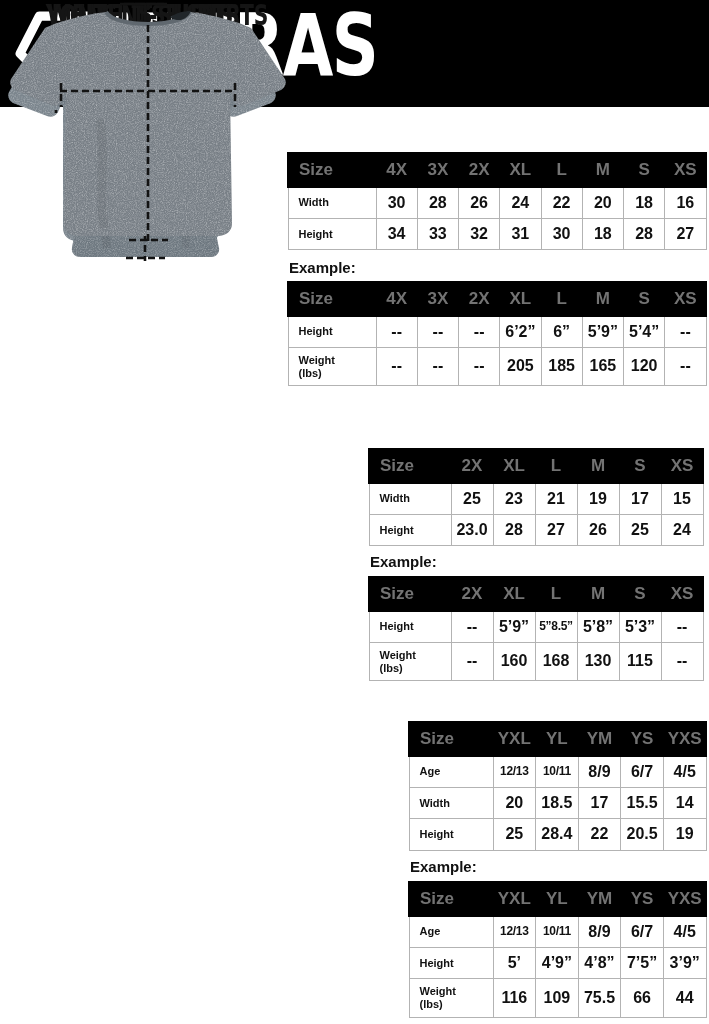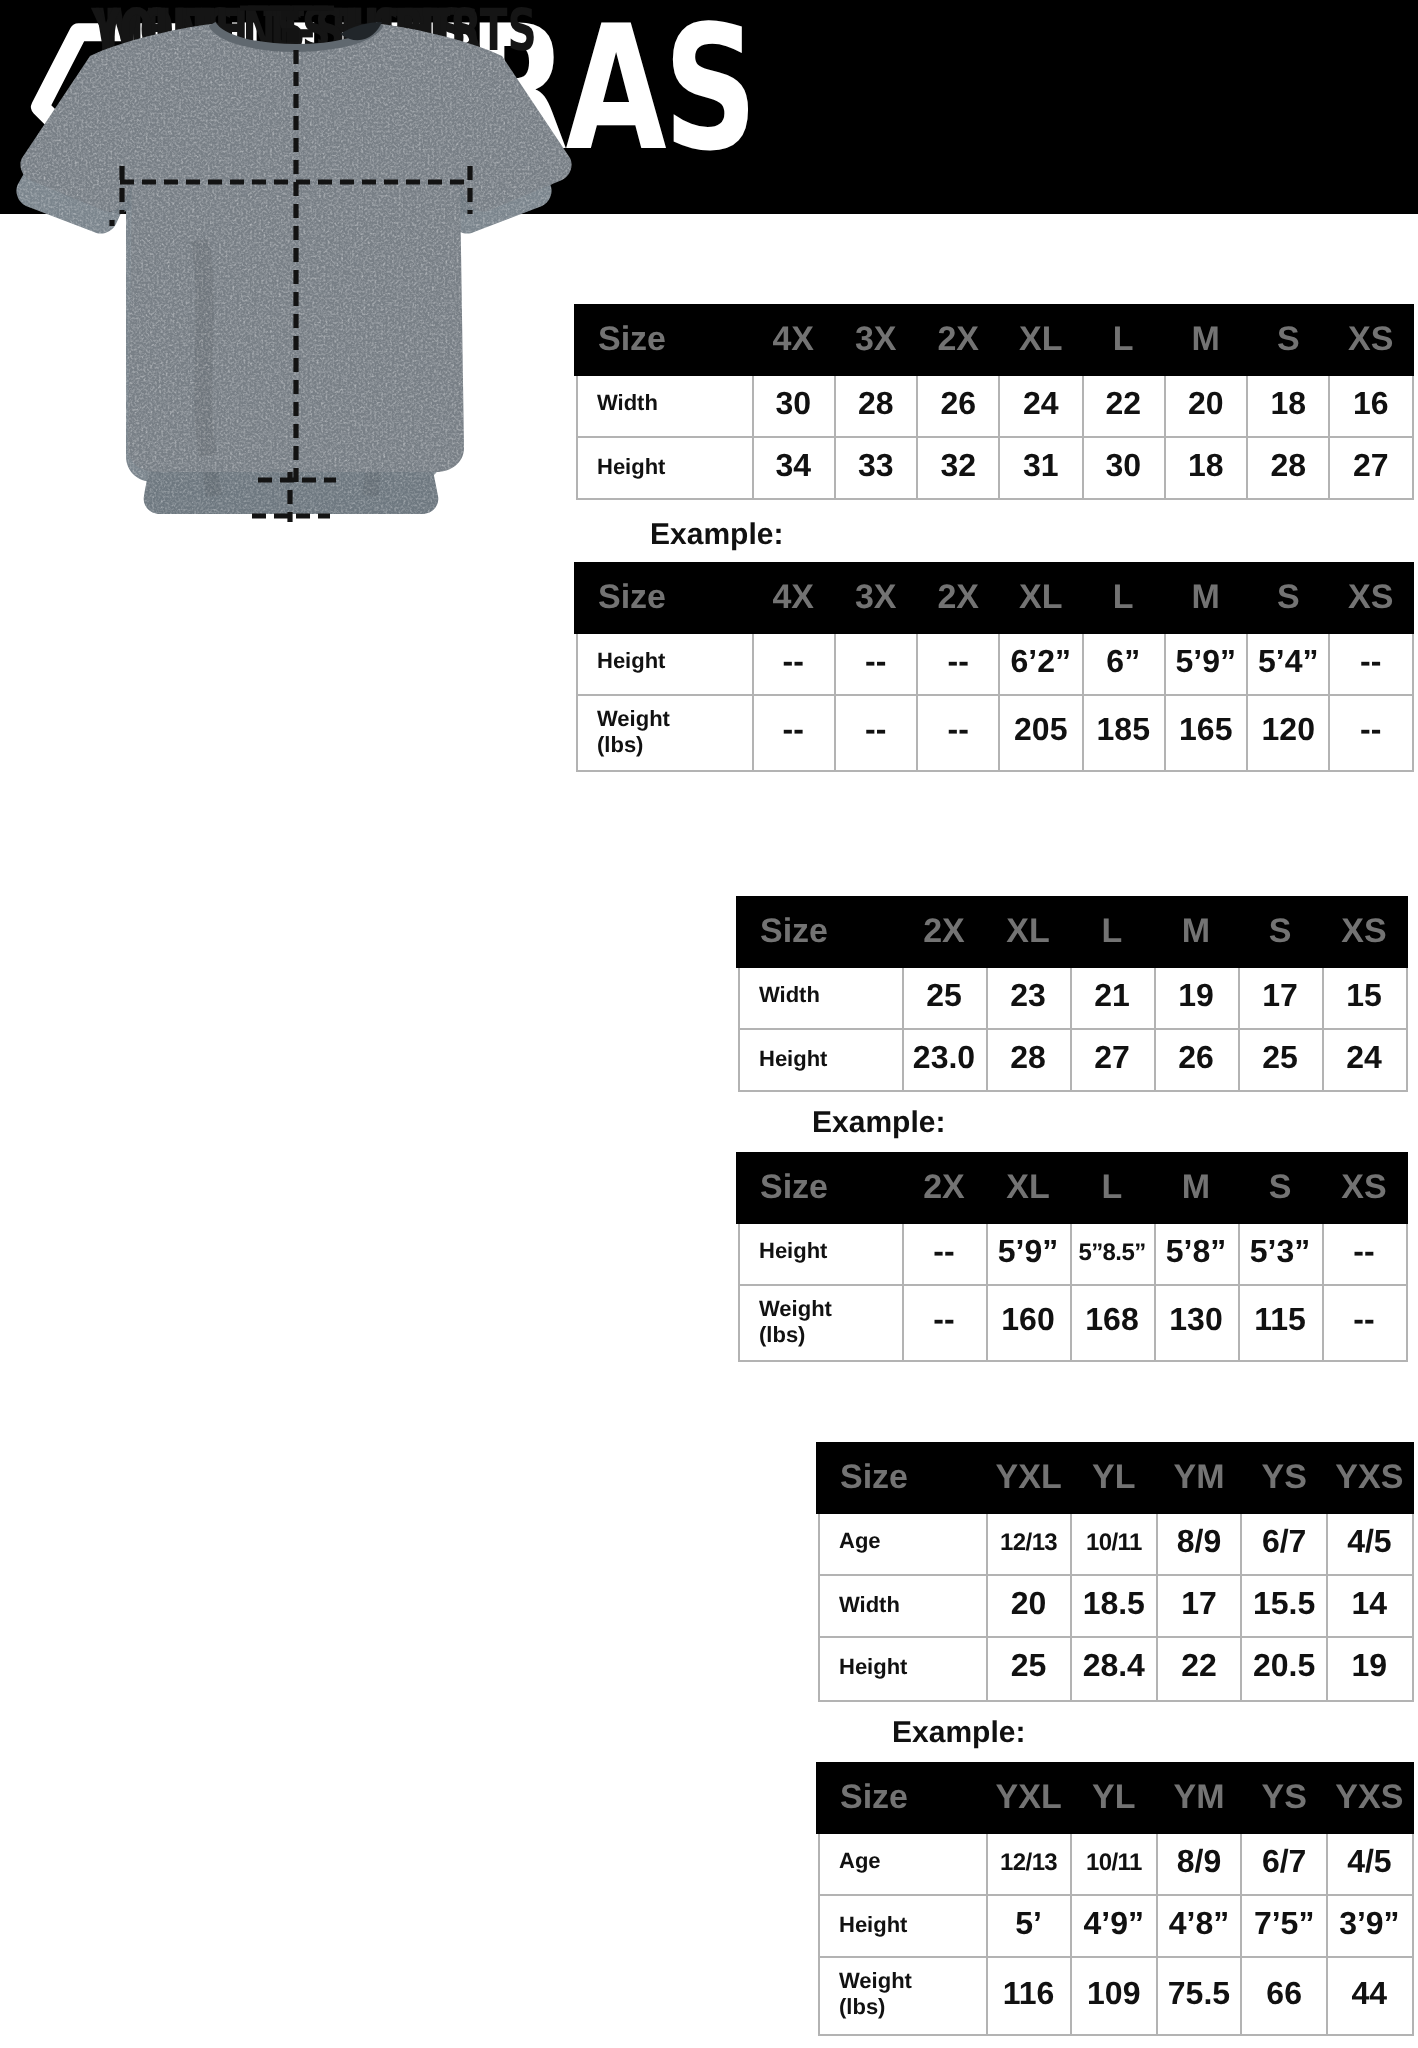--- a/index.html
+++ b/index.html
@@ -27,21 +27,21 @@
   .s-youth{left:0;top:744;width:295px;height:246px;}
   .shirt svg{display:block;width:100%;height:100%;}
   
   .tblwrap{position:absolute;}
   .w-mens1{left:287px;top:152px;width:420px;}
   .w-mens2{left:287px;top:281px;width:420px;}
   .w-womens1{left:368px;top:448px;width:336px;}
   .w-womens2{left:368px;top:576px;width:336px;}
   .w-youth1{left:408px;top:721px;width:299px;}
   .w-youth2{left:408px;top:881px;width:299px;}
-  .example{position:absolute;font-size:15px;font-weight:bold;color:#111;margin-left:36px;}
+  .example{position:absolute;font-size:15px;font-weight:bold;color:#111;}
   .e-mens{left:289px;top:259px;}
   .e-womens{left:370px;top:553px;}
   .e-youth{left:410px;top:858px;}
   .size-table{width:100%;border-collapse:collapse;table-layout:fixed;}
   .size-table th,.size-table td{border:1px solid #b3b3b3;font-weight:bold;text-align:center;
         color:#111;font-size:16px;padding:6px 1px;line-height:1.15;}
   .size-table thead th{background:#000;color:#737373;border:2px solid #000;font-size:17px;padding:6px 1px;}
   .size-table .label-cell{text-align:left;padding-left:10px;white-space:pre-line;}
   .size-table .row-label{font-size:11px;margin-left:32px;}
   .size-table td.sm{font-size:12px;letter-spacing:-0.3px;}

